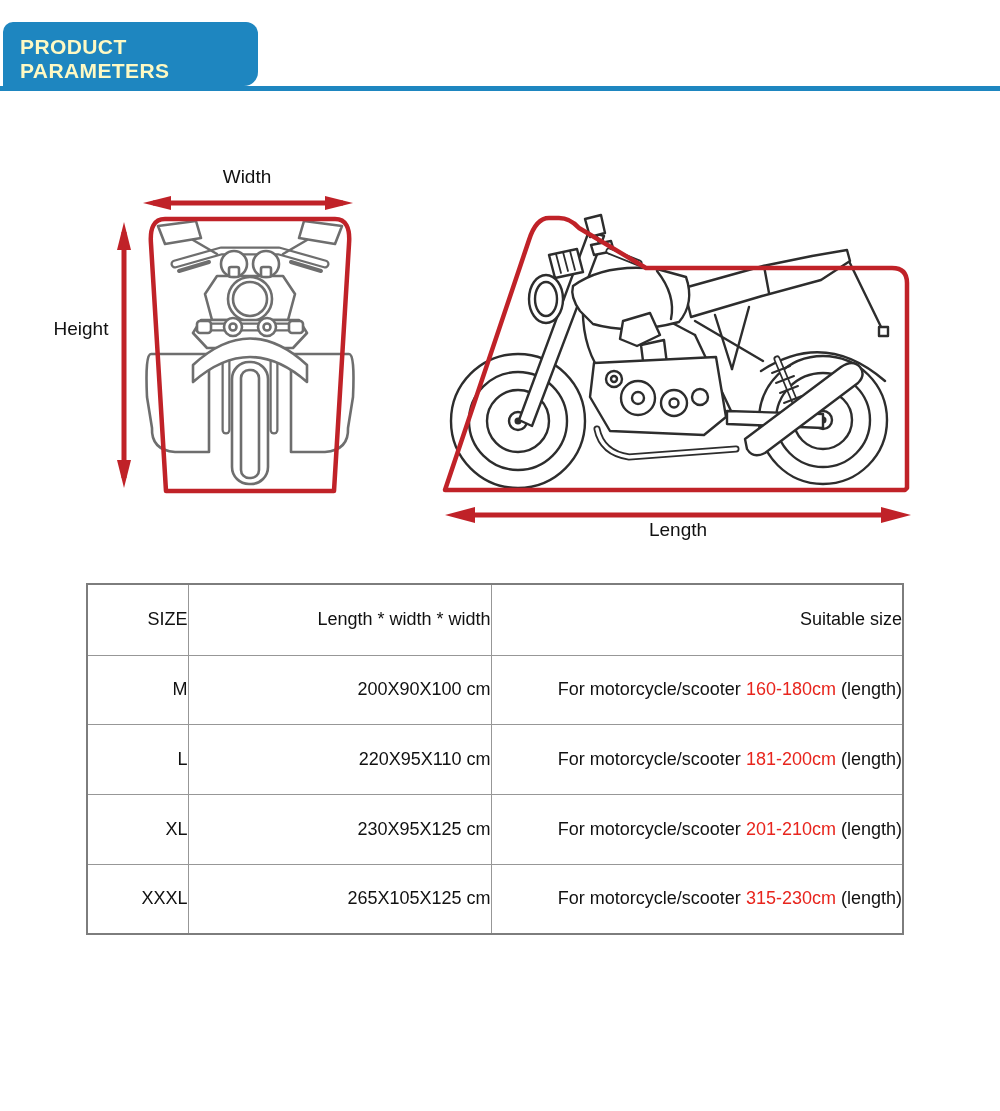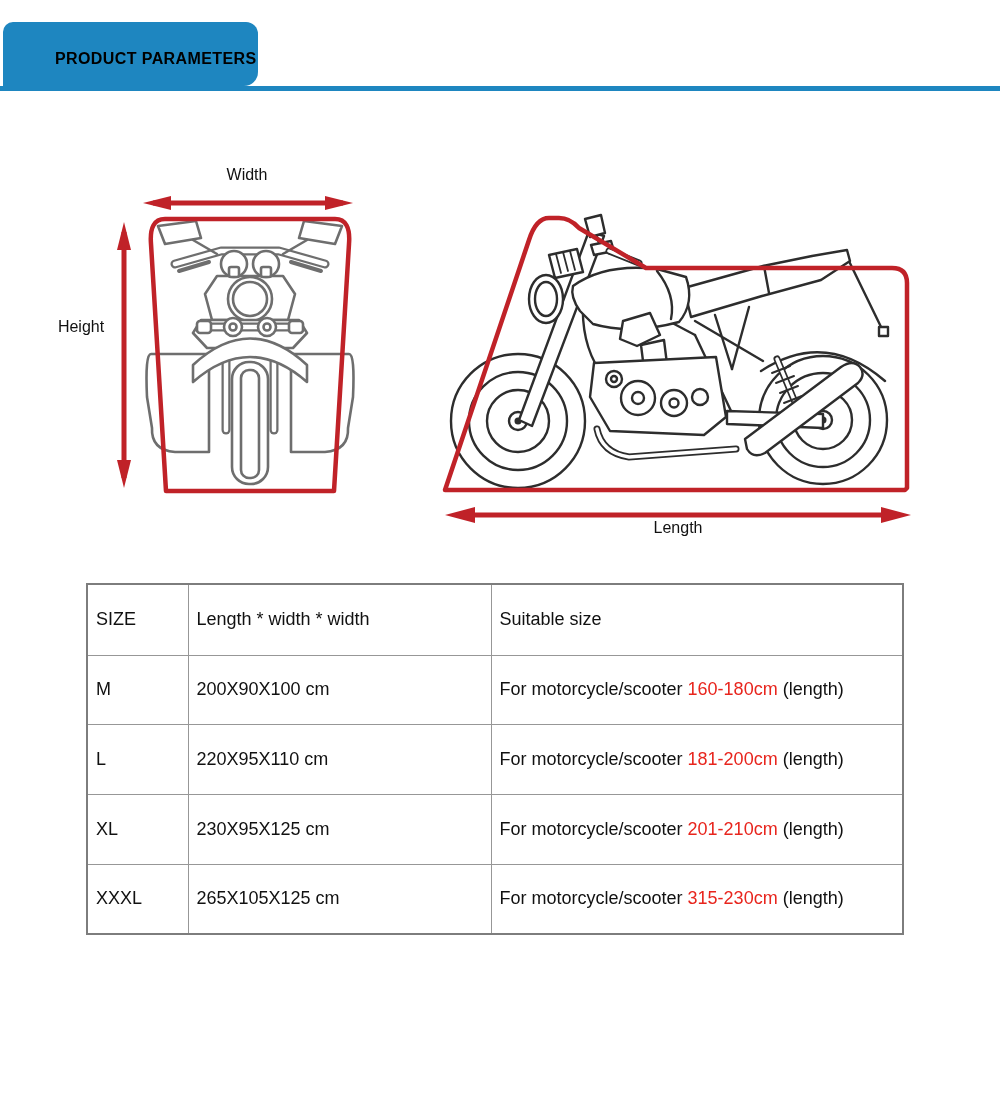--- a/index.html
+++ b/index.html
@@ -3,26 +3,26 @@
 <meta charset="utf-8">
 <style>
   html,body{margin:0;padding:0;background:#fff;}
   .page{position:relative;width:1000px;height:1111px;background:#fff;overflow:hidden;
         font-family:"Liberation Sans", sans-serif;}
 
   
   .header-tab{position:absolute;left:3px;top:22px;width:255px;height:64px;
       background:var(--accent-blue,#1e86c0);border-radius:10px 12px 14px 0;
       display:flex;align-items:center;box-sizing:border-box;padding:10px 0 0 17px;}
-  .header-tab span{color:#000000;font-weight:bold;font-size:16px;letter-spacing:.4px;margin-left:35px;}
+  .header-tab span{color:#fef9c3;font-weight:bold;font-size:21px;letter-spacing:.4px;}
   .header-rule{position:absolute;left:0;top:86px;width:1000px;height:5px;
       background:var(--accent-blue,#1e86c0);}
 
   
-  .dim-label{position:absolute;font-size:16px;color:#111;white-space:nowrap;}
+  .dim-label{position:absolute;font-size:19px;color:#111;white-space:nowrap;}
   .lbl-width {left:247px;top:166px;transform:translateX(-50%);}
   .lbl-height{left:81px; top:318px;transform:translateX(-50%);}
   .lbl-length{left:678px;top:519px;transform:translateX(-50%);text-align:right;}
 
   
   svg.front{position:absolute;left:105px;top:192px;width:260px;height:312px;}
   svg.side {position:absolute;left:433px;top:193px;width:480px;height:338px;}
 
   .rline{stroke:var(--diagram-red,#c02228);stroke-width:5;fill:none;}
   .rfill{fill:var(--diagram-red,#c02228);stroke:none;}
@@ -36,23 +36,23 @@
   .nf{fill:none !important;}
   .tube-f{stroke:#6e6e6e !important;stroke-width:9 !important;fill:none !important;}
   .tube-f2{stroke:#fff !important;stroke-width:4.5 !important;fill:none !important;}
   .tube-s{stroke:#2d2d2d !important;stroke-width:7 !important;fill:none !important;}
   .tube-s2{stroke:#fff !important;stroke-width:3.5 !important;fill:none !important;}
   .dot{fill:#2d2d2d !important;stroke:none !important;}
 
   
   table.size-table{position:absolute;left:86px;top:583px;width:816px;
       border-collapse:collapse;table-layout:fixed;border:2px solid #7d7d7d;}
-  .size-table th,.size-table td{border:1px solid #979797;text-align:left;
+  .size-table th,.size-table td{border:1px solid #979797;text-align:right;
       vertical-align:middle;font-size:18px;font-weight:normal;color:#111;
-      padding:8px;overflow:hidden;white-space:nowrap;}
+      padding:0;overflow:hidden;white-space:nowrap;}
   .size-table tr{height:69.7px;}
   .size-table tr.head{height:71px;}
   .range{color:var(--highlight-red,#e8251d);}
 </style>
 </head>
 <body>
 
 <div class="page">
 
   <div class="header-tab">

